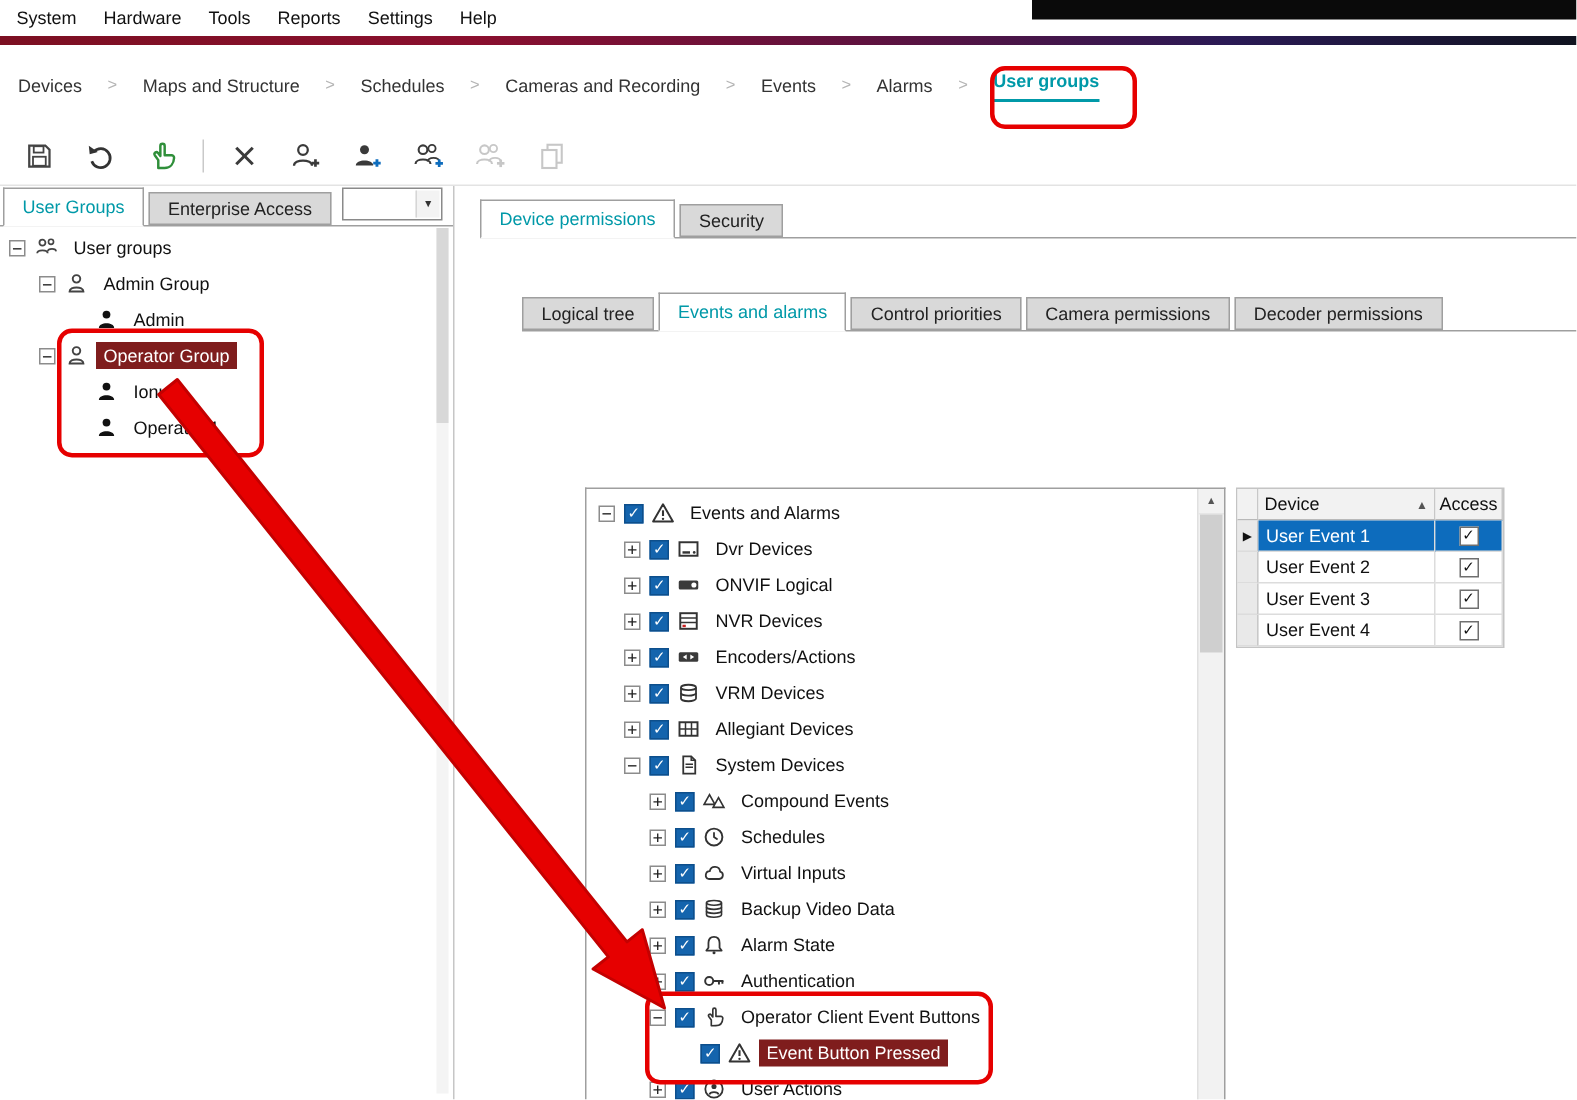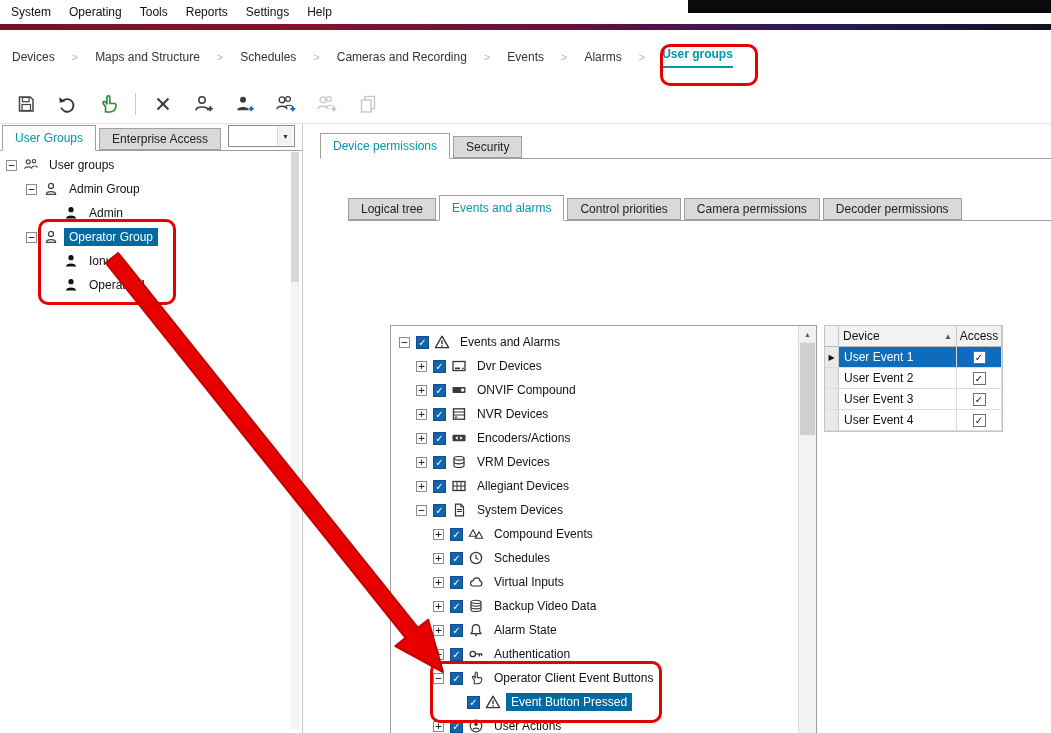--- a/index.html
+++ b/index.html
@@ -49,21 +49,21 @@
   .ltree{position:absolute;left:0;top:27px;right:12px;bottom:0;padding-top:2px;overflow:hidden;}
   .lrow{height:24px;display:flex;align-items:center;}
   .lp-scroll{position:absolute;top:28px;right:3px;width:8px;bottom:4px;background:#f4f4f4;}
   .lp-thumb{position:absolute;left:0;right:0;top:0;height:130px;background:#d8d8d8;}
 
   .exp{width:11px;height:11px;box-sizing:border-box;border:1px solid #8c8c8c;background:#fff;flex:none;
        font:11px/9px "DejaVu Sans Mono",monospace;text-align:center;color:#222;margin-right:6px;}
   .exp:empty{visibility:hidden;}
   .ticon{margin-right:5px;display:flex;align-items:center;}
   .llabel,.elabel{padding:2px 5px;white-space:nowrap;color:#111;}
-  .llabel.sel,.elabel.sel{background:#0369a1;color:#fff;}
+  .llabel.sel,.elabel.sel{background:#7f1d1d;color:#fff;}
 
   
   .main{position:absolute;left:310px;top:124px;right:0;bottom:0;background:#fff;}
   .mtabs{position:absolute;left:10px;top:9px;right:0;}
   .msubtabs{position:absolute;left:38px;top:71px;right:0;align-items:flex-end;}
   .desc{position:absolute;left:98px;top:151px;right:0;white-space:nowrap;overflow:hidden;color:#222;}
 
   .etree{position:absolute;left:80px;top:201px;width:427px;bottom:0;background:#fff;
          border:1px solid #9f9f9f;border-bottom:none;box-sizing:border-box;}
   .erows{position:absolute;left:0;top:0;right:17px;bottom:0;padding-top:4px;overflow:hidden;}
@@ -94,21 +94,21 @@
 
   
   .ann-rect{position:absolute;border:3px solid #e60000;border-radius:10px;pointer-events:none;z-index:80;}
   .ann-arrow{position:absolute;left:0;top:0;pointer-events:none;z-index:85;}
 </style>
 </head>
 <body>
 
 <div class="menubar">
   <span class="menu-item">System</span>
-  <span class="menu-item">Operating</span>
+  <span class="menu-item">Hardware</span>
   <span class="menu-item">Tools</span>
   <span class="menu-item">Reports</span>
   <span class="menu-item">Settings</span>
   <span class="menu-item">Help</span>
 </div>
 <div class="dark-bar"></div>
 <div class="brand-stripe"></div>
 
 <div class="crumbbar">
   <span class="crumb">Devices</span>
@@ -320,21 +320,21 @@
 
       <div class="erow" style="padding-left:25px">
         <span class="exp">+</span>
         <span class="cb">✓</span>
         <span class="ticon">
             <svg class="i16" viewBox="0 0 16 16">
               <rect x="1.5" y="5" width="13" height="6" rx="1" fill="#3a3a3a"></rect>
               <circle cx="11.6" cy="8" r="1.7" fill="#fff"></circle>
             </svg>
           </span>
-        <span class="elabel">ONVIF Compound</span>
+        <span class="elabel">ONVIF Logical</span>
       </div>
 
       <div class="erow" style="padding-left:25px">
         <span class="exp">+</span>
         <span class="cb">✓</span>
         <span class="ticon">
             <svg class="i16" viewBox="0 0 16 16">
               <rect x="2.5" y="2.8" width="11" height="10.4" fill="none" stroke="#333" stroke-width="1.3"></rect>
               <line x1="2.5" y1="6" x2="13.5" y2="6" stroke="#333" stroke-width="1"></line>
               <line x1="2.5" y1="9" x2="13.5" y2="9" stroke="#333" stroke-width="1"></line>

